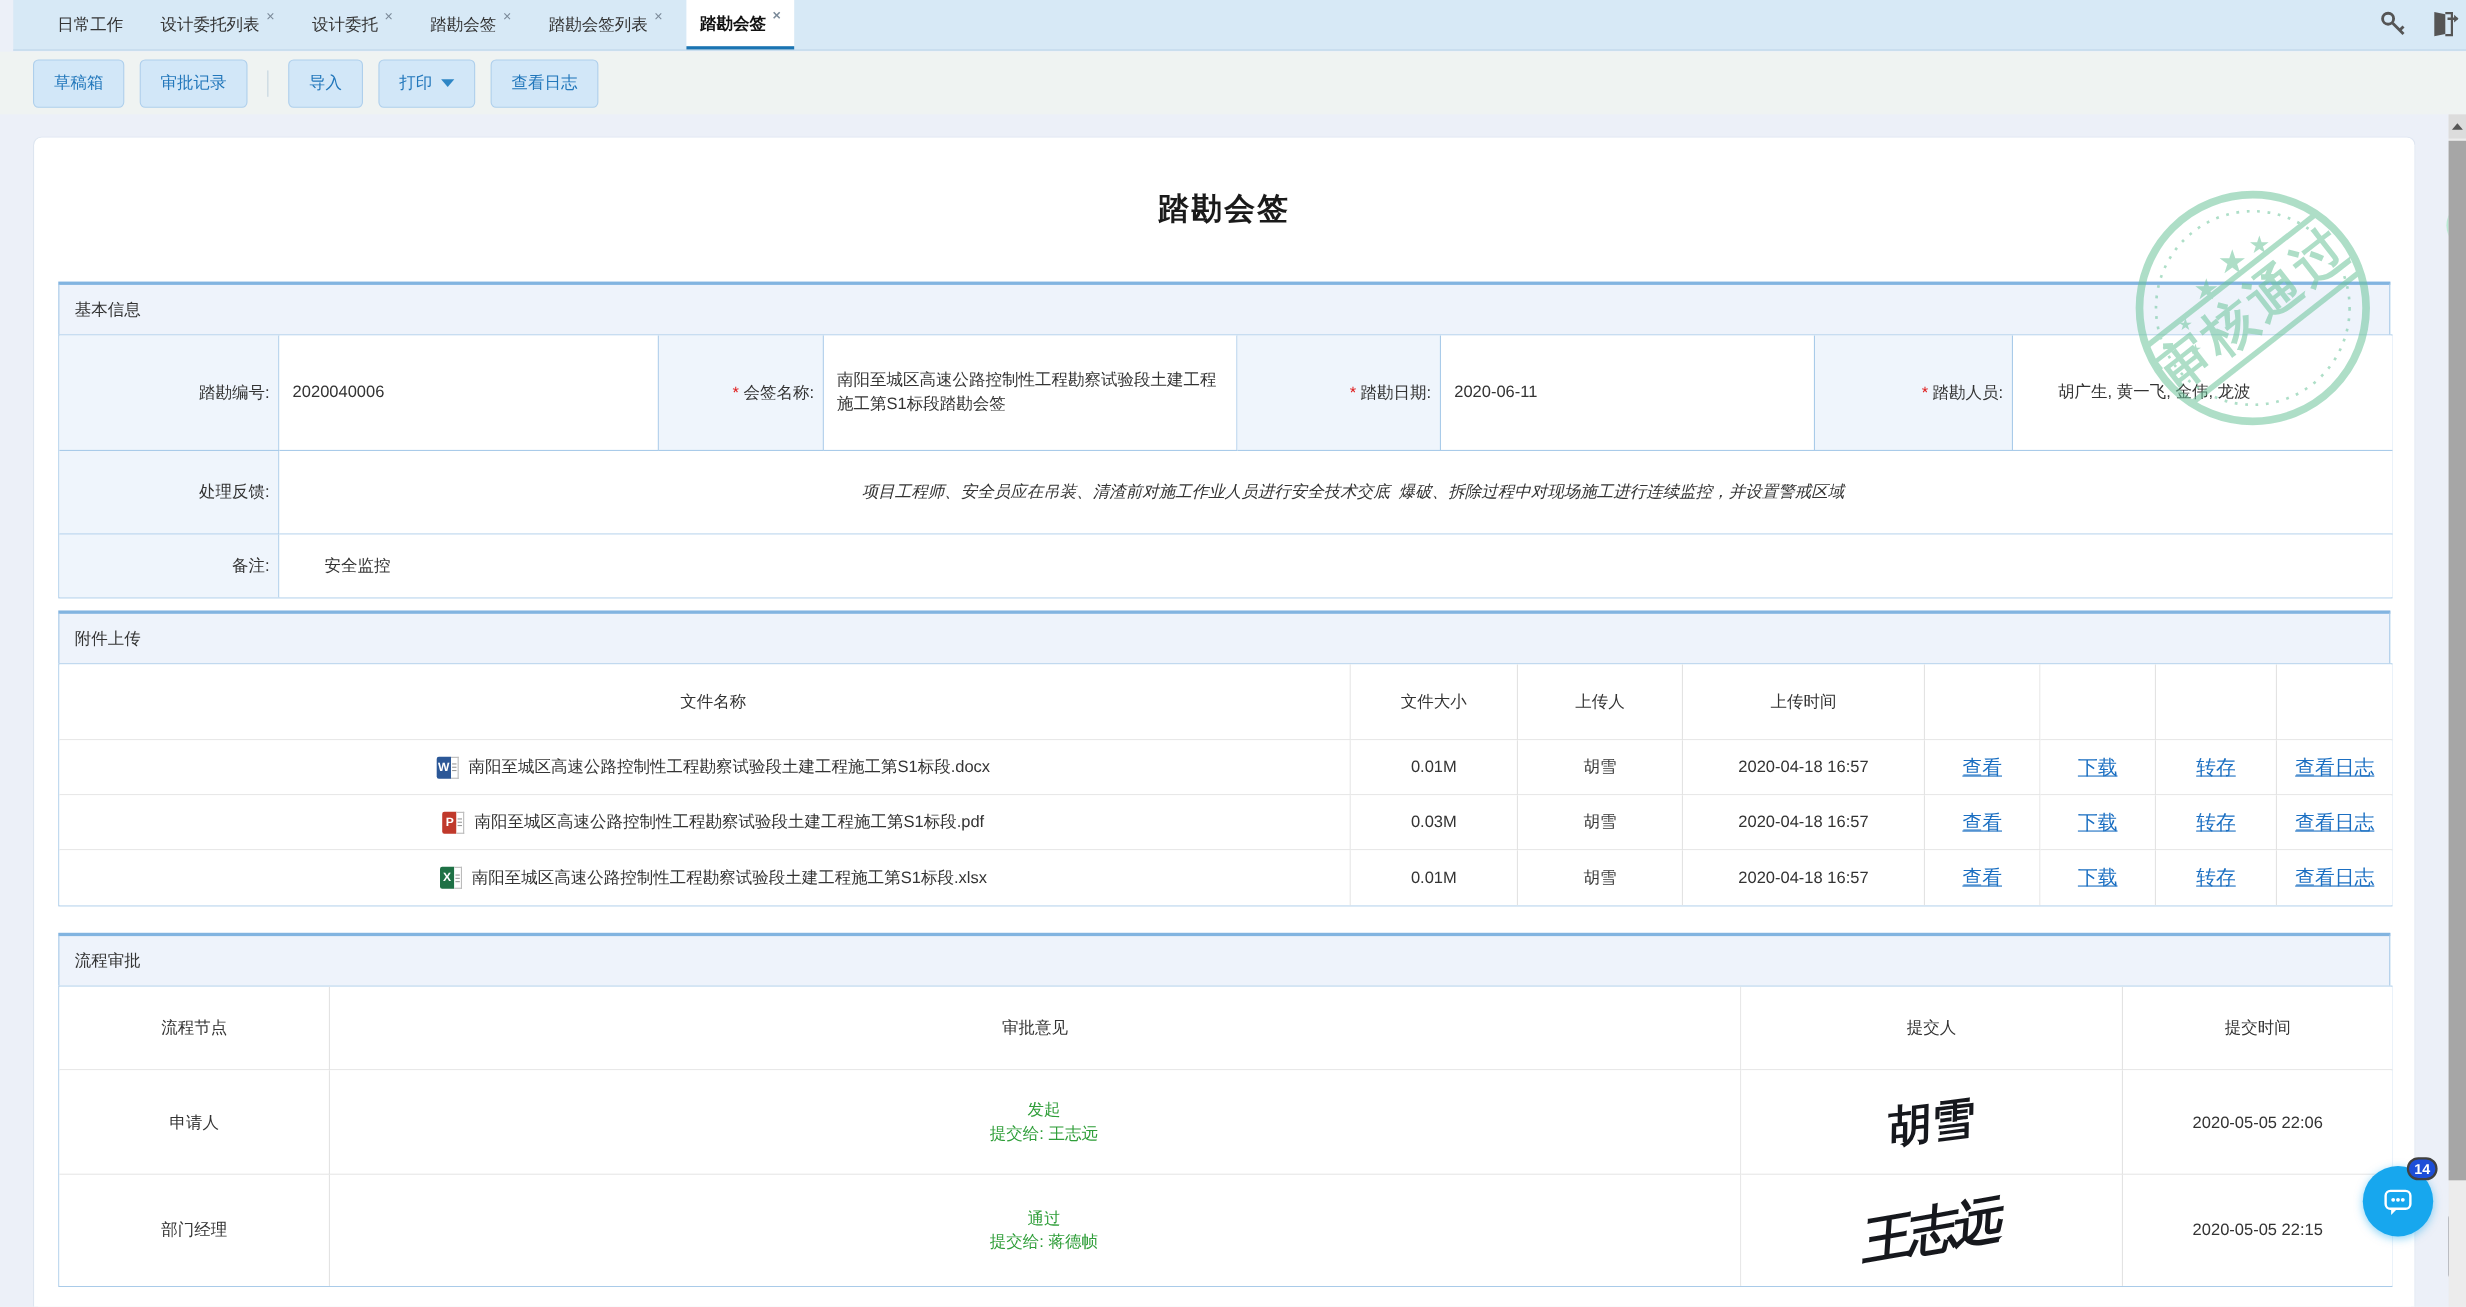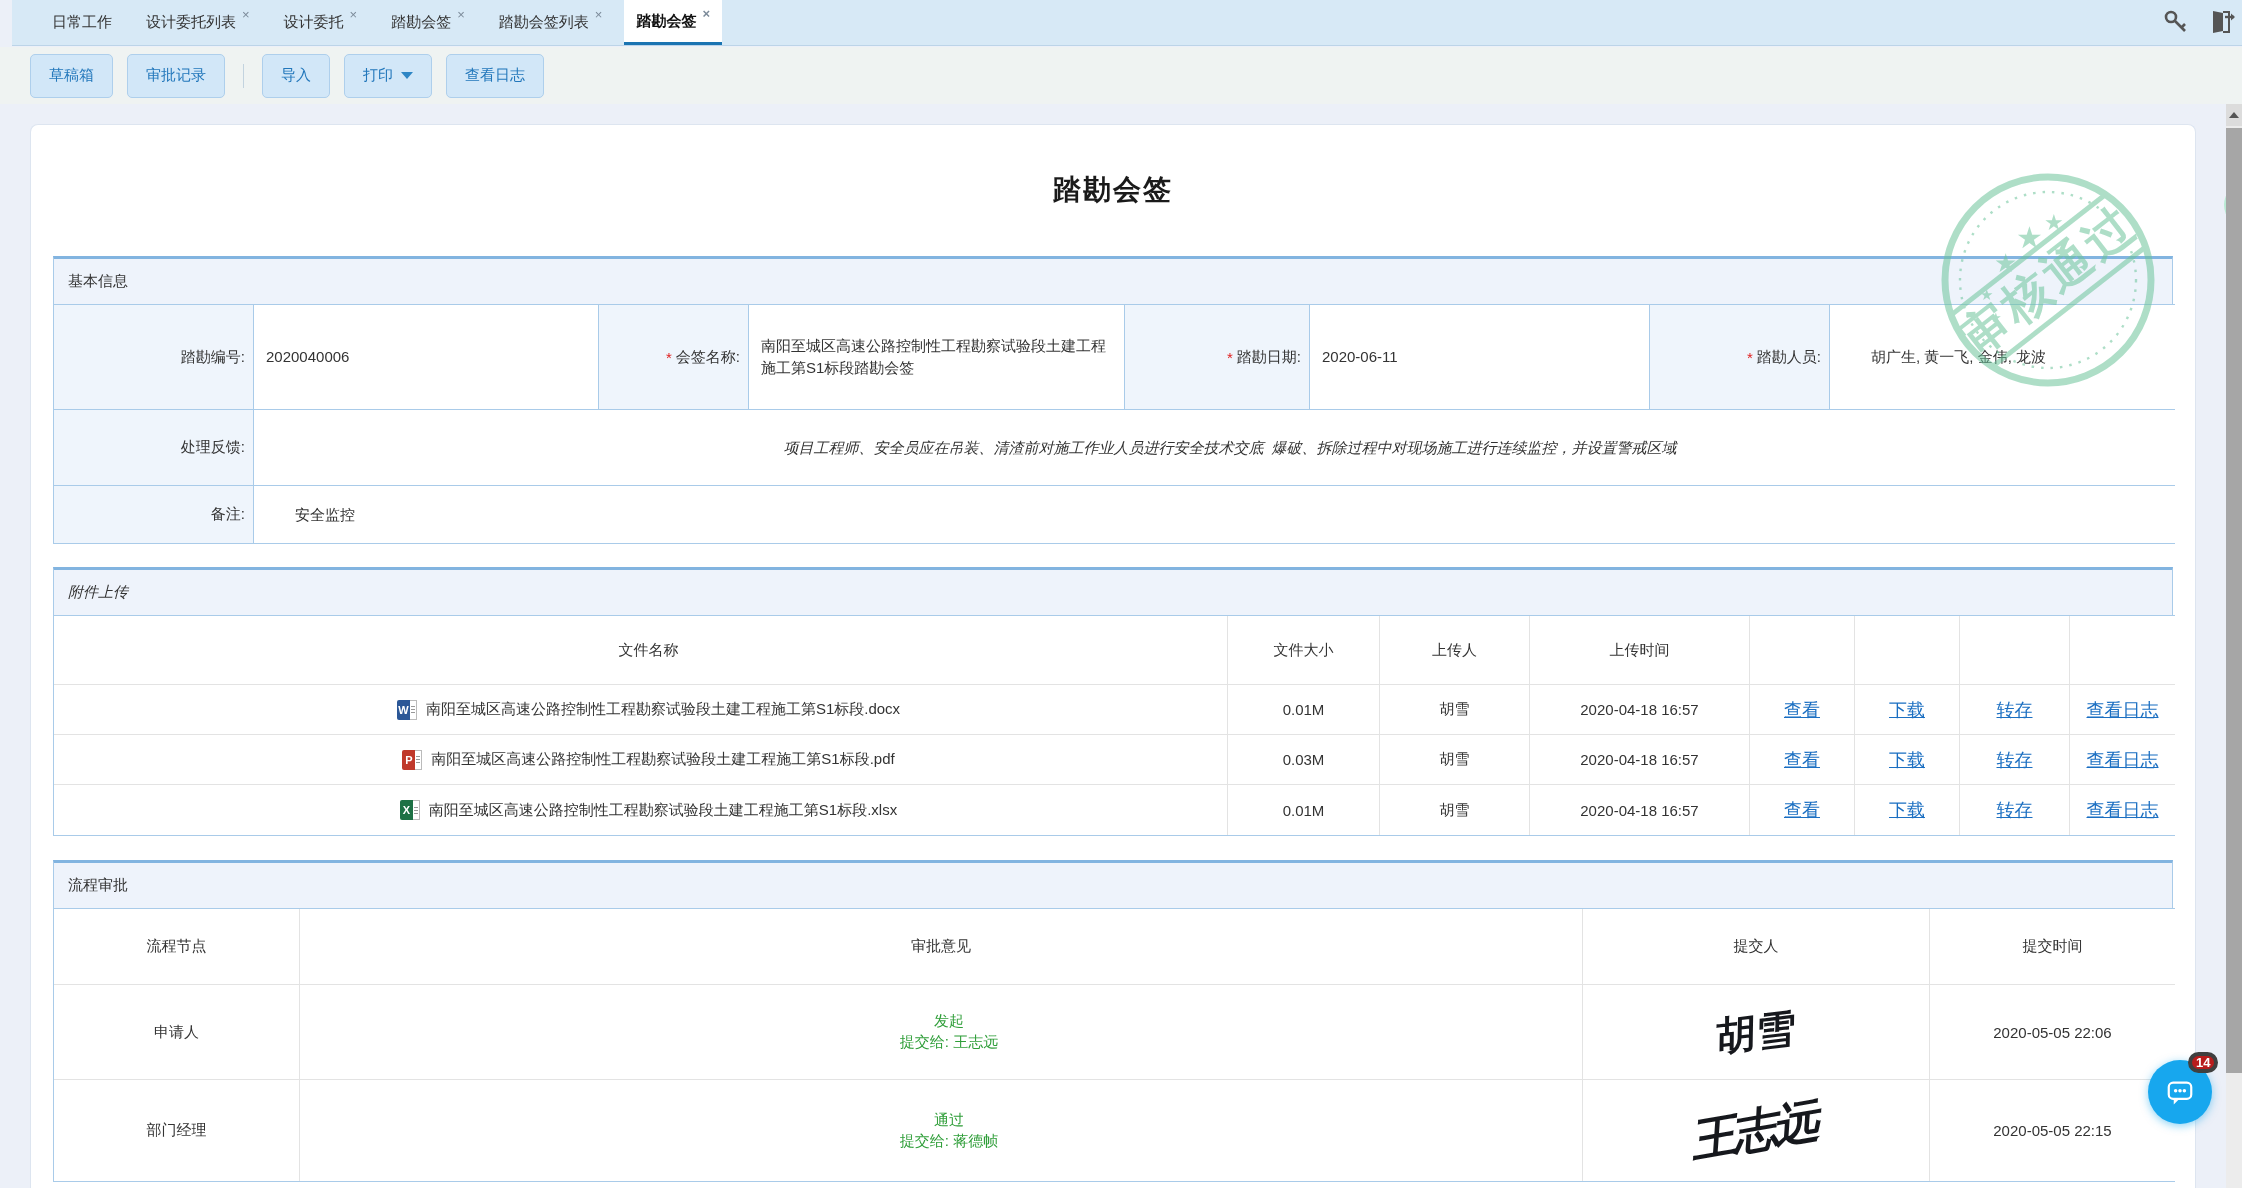--- a/index.html
+++ b/index.html
@@ -17,21 +17,21 @@
   .toolbar { position:absolute; left:0; top:47px; width:2242px; height:57px; background:#eff3f2; display:flex; align-items:center; padding-left:30px; gap:14px; }
   .tbtn { height:44px; padding:0 18px; background:#d2e7f8; border:1px solid #aecfec; border-radius:5px; color:#2277bb; font-size:15px; display:flex; align-items:center; gap:8px; cursor:pointer; }
   .tb-divider { width:1px; height:24px; background:#c3d3df; margin:0 4px; }
   .caret { width:0; height:0; border-left:6px solid transparent; border-right:6px solid transparent; border-top:7px solid #2e86c5; }
 
   
   .card { position:absolute; left:30px; top:124px; width:2166px; height:1064px; background:#fff; border:1px solid #dde5f0; border-bottom:none; border-radius:8px 8px 0 0; padding:0 22px; }
   .doc-title { margin-top:46px; text-align:center; font-size:28px; font-weight:bold; color:#1a1a1a; letter-spacing:2px; }
 
   .section-head { margin-top:47px; height:48px; background:#eef3fb; border:1px solid #a9cbe9; border-top:3px solid #82b4e0; border-bottom:none; display:flex; align-items:center; padding-left:14px; font-size:15px; color:#333; }
-  .section-head.attach { margin-top:23px;font-style:italic; }
+  .section-head.attach { margin-top:11px; }
   .section-head.flow { margin-top:24px; }
 
   
   .basic { display:grid; grid-template-columns:200px 345px 150px 376px 185px 340px 180px 345px; grid-template-rows:105px 76px 57px; border:1px solid #a9cbe9; width:2122px; }
   .basic > div { border-right:1px solid #a9cbe9; border-bottom:1px solid #a9cbe9; display:flex; align-items:center; font-size:15px; color:#333; }
   .basic > div.lastcol { border-right:none;padding-left:41px; }
   .basic > div.lastrow { border-bottom:none; }
   .b-label { background:#eff5fc; justify-content:flex-end; padding-right:8px; text-align:right; }
   .b-value { background:#fff; padding-left:12px; padding-right:10px; line-height:22px; }
   .req { color:#e02020; margin-right:4px; font-size:15px; }
@@ -63,21 +63,21 @@
   .sig { font-family:"DejaVu Serif", serif; font-weight:bold; color:#16181d; }
   .sig1 { font-size:40px; transform:rotate(-7deg) skewX(-8deg); }
   .sig2 { font-size:46px; transform:rotate(-10deg) skewX(-14deg); letter-spacing:-4px; }
 
   
   .stamp { position:absolute; left:1936px; top:168px; width:224px; height:224px; opacity:0.55; pointer-events:none; }
 
   
   .chat-fab { position:absolute; left:2148px; top:1060px; width:64px; height:64px; }
   .chat-circle { width:64px; height:64px; border-radius:50%; background:#17a7ee; display:flex; align-items:center; justify-content:center; cursor:pointer; box-shadow:0 2px 8px rgba(23,167,238,.5); }
-  .chat-badge { position:absolute; left:40px; top:-8px; min-width:28px; height:21px; border-radius:11px; background:#b91c1c; border:4px solid #404040; color:#fff; font-size:13px; font-weight:bold; display:flex; align-items:center; justify-content:center; padding:0 4px; }
+  .chat-badge { position:absolute; left:40px; top:-8px; min-width:28px; height:21px; border-radius:11px; background:#1d4ed8; border:2px solid #404040; color:#fff; font-size:13px; font-weight:bold; display:flex; align-items:center; justify-content:center; padding:0 4px; }
 
   
   .sbar { position:absolute; right:0; top:104px; width:16px; height:1084px; background:#ececec; }
   .sbar .arrowbox { width:16px; height:22px; background:#dcdcdc; display:flex; align-items:center; justify-content:center; cursor:pointer; }
   .sbar .arrowbox span { width:0; height:0; border-left:5px solid transparent; border-right:5px solid transparent; border-bottom:6px solid #555; display:block; }
   .sbar .thumb { position:absolute; left:0; top:24px; width:16px; height:945px; background:#a6a6a6; cursor:pointer; }
 
   .mint-dot { position:absolute; left:2224px; top:183px; width:44px; height:44px; border-radius:50%; background:#b9ead4; }
   .striped-widget { position:absolute; left:2226px; top:1102px; width:16px; height:62px; border-radius:5px 0 0 5px; background:repeating-linear-gradient(#2e3440 0 3px, #7ed348 3px 5px, #2e3440 5px 8px, #ffe14d 8px 10px); border:1px solid #23272f; }
 </style>

